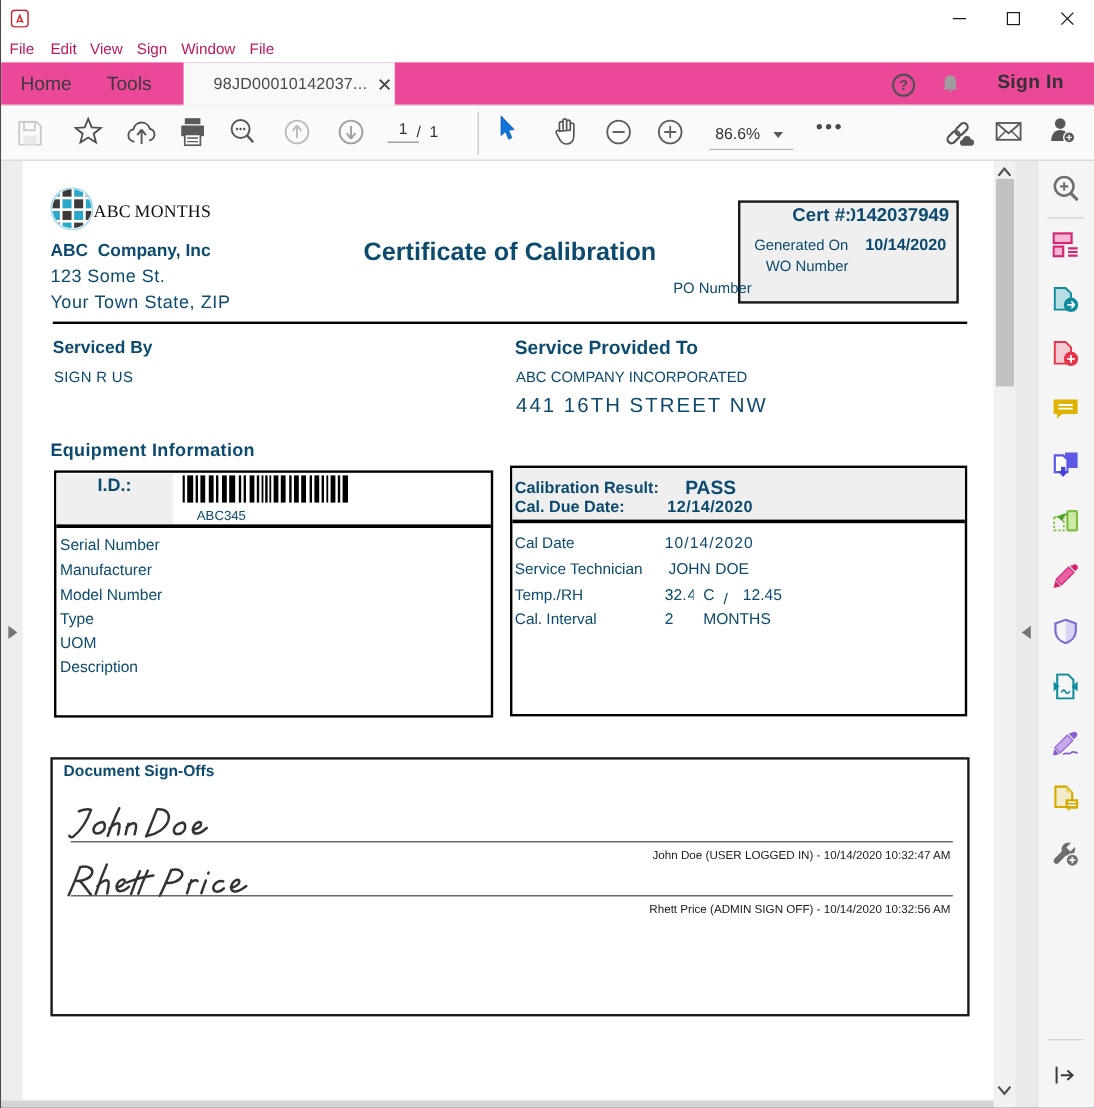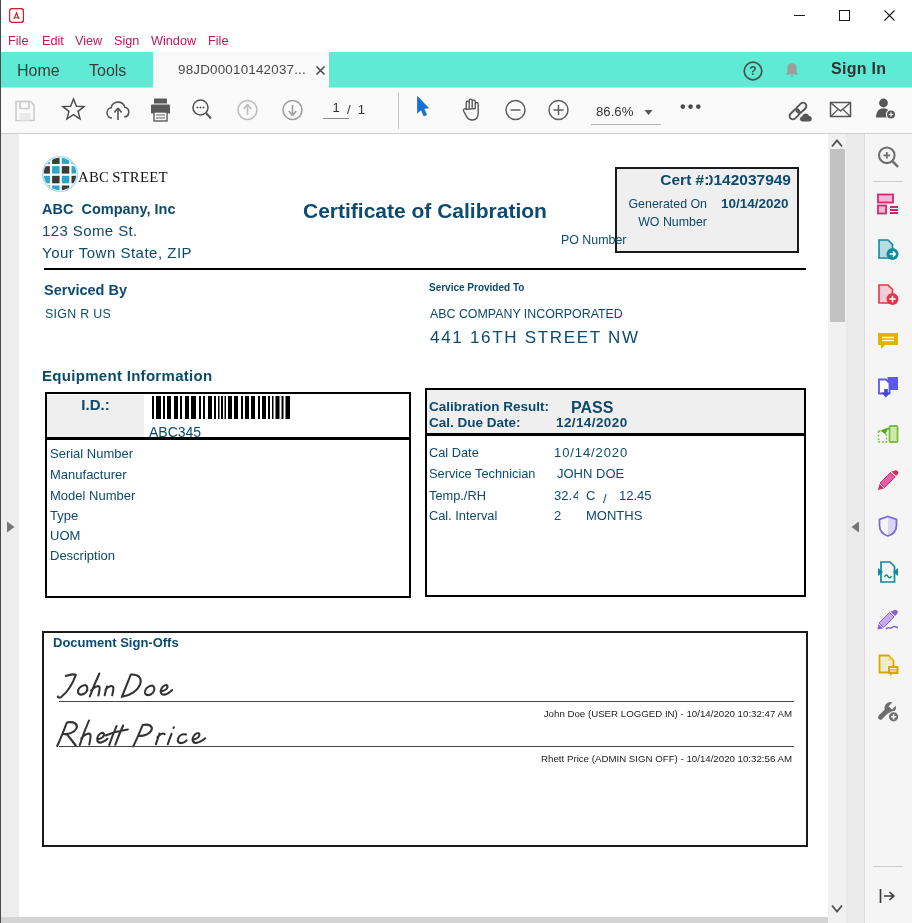--- a/index.html
+++ b/index.html
@@ -10,21 +10,21 @@
 .abs { position:absolute; }
 
 
 #titlebar { left:0; top:0; width:912px; height:30px; background:#fff; }
 #titletext { left:30px; top:9px; font-size:11.6px; color:#1b1b1b; }
 .winbtn { top:0; width:45px; height:30px; }
 
 #menubar { left:0; top:30px; width:912px; height:24px; background:#fff; font-size:12.7px; color:#be185d; }
 .menuitem { position:absolute; top:4px; }
 
-#tabbar { left:0; top:52px; width:912px; height:36px; background:#5eead4; box-shadow:inset 0 -1px 0 #d9d9d9; }
+#tabbar { left:0; top:52px; width:912px; height:36px; background:#ec4899; box-shadow:inset 0 -1px 0 #d9d9d9; }
 .tabtxt { position:absolute; top:10px; font-size:16px; color:#3b3b3b; }
 #activetab { position:absolute; left:152px; top:0; width:176px; height:36px; background:#f9f9f9; }
 #activetab span { position:absolute; left:25px; top:10px; font-size:13.4px; letter-spacing:0.2px; color:#4a4a4a; }
 #signin { position:absolute; left:830px; top:8px; font-size:16px; font-weight:600; letter-spacing:0.3px; color:#323232; }
 
 #toolbar { left:0; top:88px; width:912px; height:46px; background:#fafafa; border-bottom:1px solid #cfcfcf; }
 .ticon { position:absolute; top:0; }
 #leftstrip { left:0; top:134px; width:18px; height:783px; background:#ededed; }
 #belowpage { left:0; top:917px; width:827px; height:6px; background:#d4d4d4; }
 #page { left:18px; top:134px; width:809px; height:783px; background:#fff; }
@@ -295,37 +295,37 @@
       <rect x="0.4" y="19.8" width="7.5" height="7.5" fill="#2aa7c9"></rect>
         <rect x="10.1" y="19.8" width="7.5" height="7.5" fill="#3d3a3a"></rect>
         <rect x="19.8" y="19.8" width="7.5" height="7.5" fill="#2aa7c9"></rect>
         <rect x="29.5" y="19.8" width="7.5" height="7.5" fill="#3d3a3a"></rect>
       <rect x="0.4" y="29.5" width="7.5" height="7.5" fill="#3d3a3a"></rect>
         <rect x="10.1" y="29.5" width="7.5" height="7.5" fill="#2aa7c9"></rect>
         <rect x="19.8" y="29.5" width="7.5" height="7.5" fill="#3d3a3a"></rect>
         <rect x="29.5" y="29.5" width="7.5" height="7.5" fill="#2aa7c9"></rect>
     </g>
   </svg>
-  <div class="doc" style="left:77px;top:169px;font-family:'Liberation Serif',serif;font-size:14.8px;letter-spacing:0.2px;color:#111">ABC STREET</div>
+  <div class="doc" style="left:77px;top:169px;font-family:'Liberation Serif',serif;font-size:14.8px;letter-spacing:0.2px;color:#111">ABC MONTHS</div>
   <div class="doc b" style="left:41px;top:201px;font-size:14.5px">ABC&nbsp; Company, Inc</div>
   <div class="doc" style="left:41px;top:222px;font-size:15px;letter-spacing:0.4px">123 Some St.</div>
   <div class="doc" style="left:41px;top:244px;font-size:15px;letter-spacing:0.5px">Your Town State, ZIP</div>
   <div class="doc b" style="left:302px;top:199px;font-size:21px">Certificate of Calibration</div>
 
   <div class="abs" id="certbox"></div>
   <div class="doc b" style="left:620px;top:171px;width:170px;text-align:right;font-size:15.5px">Cert #:<span style="display:inline-block;width:4px;overflow:hidden;direction:rtl;vertical-align:bottom">0</span>142037949</div>
   <div class="doc" style="left:560px;top:197px;width:146px;text-align:right;font-size:12.4px">Generated On</div>
   <div class="doc b" style="left:720px;top:196px;font-size:13.5px">10/14/2020</div>
   <div class="doc" style="left:560px;top:215px;width:146px;text-align:right;font-size:12.4px">WO Number</div>
   <div class="doc" style="left:560px;top:233px;width:146px;text-align:left;font-size:12.4px">PO Number</div>
 
   <div class="abs" id="hr1"></div>
   <div class="doc b" style="left:43px;top:282px;font-size:14.5px">Serviced By</div>
   <div class="doc" style="left:44px;top:307px;font-size:12.4px;letter-spacing:0.3px">SIGN R US</div>
-  <div class="doc b" style="left:428px;top:282px;font-size:10px">Service Provided To</div>
+  <div class="doc b" style="left:428px;top:282px;font-size:16px">Service Provided To</div>
   <div class="doc" style="left:429px;top:307px;font-size:12.4px">ABC COMPANY INCORPORATED</div>
   <div class="doc" style="left:429px;top:328px;font-size:17px;letter-spacing:1.7px">441 16TH STREET NW</div>
   <div class="doc b" style="left:41px;top:367px;font-size:15px;letter-spacing:0.3px">Equipment Information</div>
 
   <div class="abs" id="eqtable"></div>
   <div class="abs" id="idcell"></div>
   <div class="doc b" style="left:46px;top:396px;width:97px;text-align:center;font-size:15px">I.D.:</div>
   <div class="abs" id="eqhdrline"></div>
   <svg class="abs" style="left:151px;top:396px" width="138" height="23" viewBox="0 0 138 23">
     <g fill="#000">
@@ -351,21 +351,21 @@
         <rect x="99" y="0" width="4" height="23"></rect>
         <rect x="106" y="0" width="2" height="23"></rect>
         <rect x="110" y="0" width="4" height="23"></rect>
         <rect x="116" y="0" width="2" height="23"></rect>
         <rect x="120" y="0" width="1.5" height="23"></rect>
         <rect x="123.5" y="0" width="4" height="23"></rect>
         <rect x="129.5" y="0" width="2" height="23"></rect>
         <rect x="133.5" y="0" width="4.5" height="23"></rect>
     </g>
   </svg>
-  <div class="doc" style="left:148px;top:424px;font-size:14px">ABC345</div>
+  <div class="doc" style="left:163px;top:424px;font-size:11px">ABC345</div>
   <div class="doc" style="left:49px;top:446px;font-size:13px">Serial Number</div>
   <div class="doc" style="left:49px;top:467px;font-size:13px">Manufacturer</div>
   <div class="doc" style="left:49px;top:488px;font-size:13px">Model Number</div>
   <div class="doc" style="left:49px;top:508px;font-size:13px">Type</div>
   <div class="doc" style="left:49px;top:528px;font-size:13px">UOM</div>
   <div class="doc" style="left:49px;top:548px;font-size:13px">Description</div>
 
   <div class="abs" id="caltable"></div>
   <div class="abs" id="calhdr"></div>
   <div class="abs" id="calhdrline"></div>

